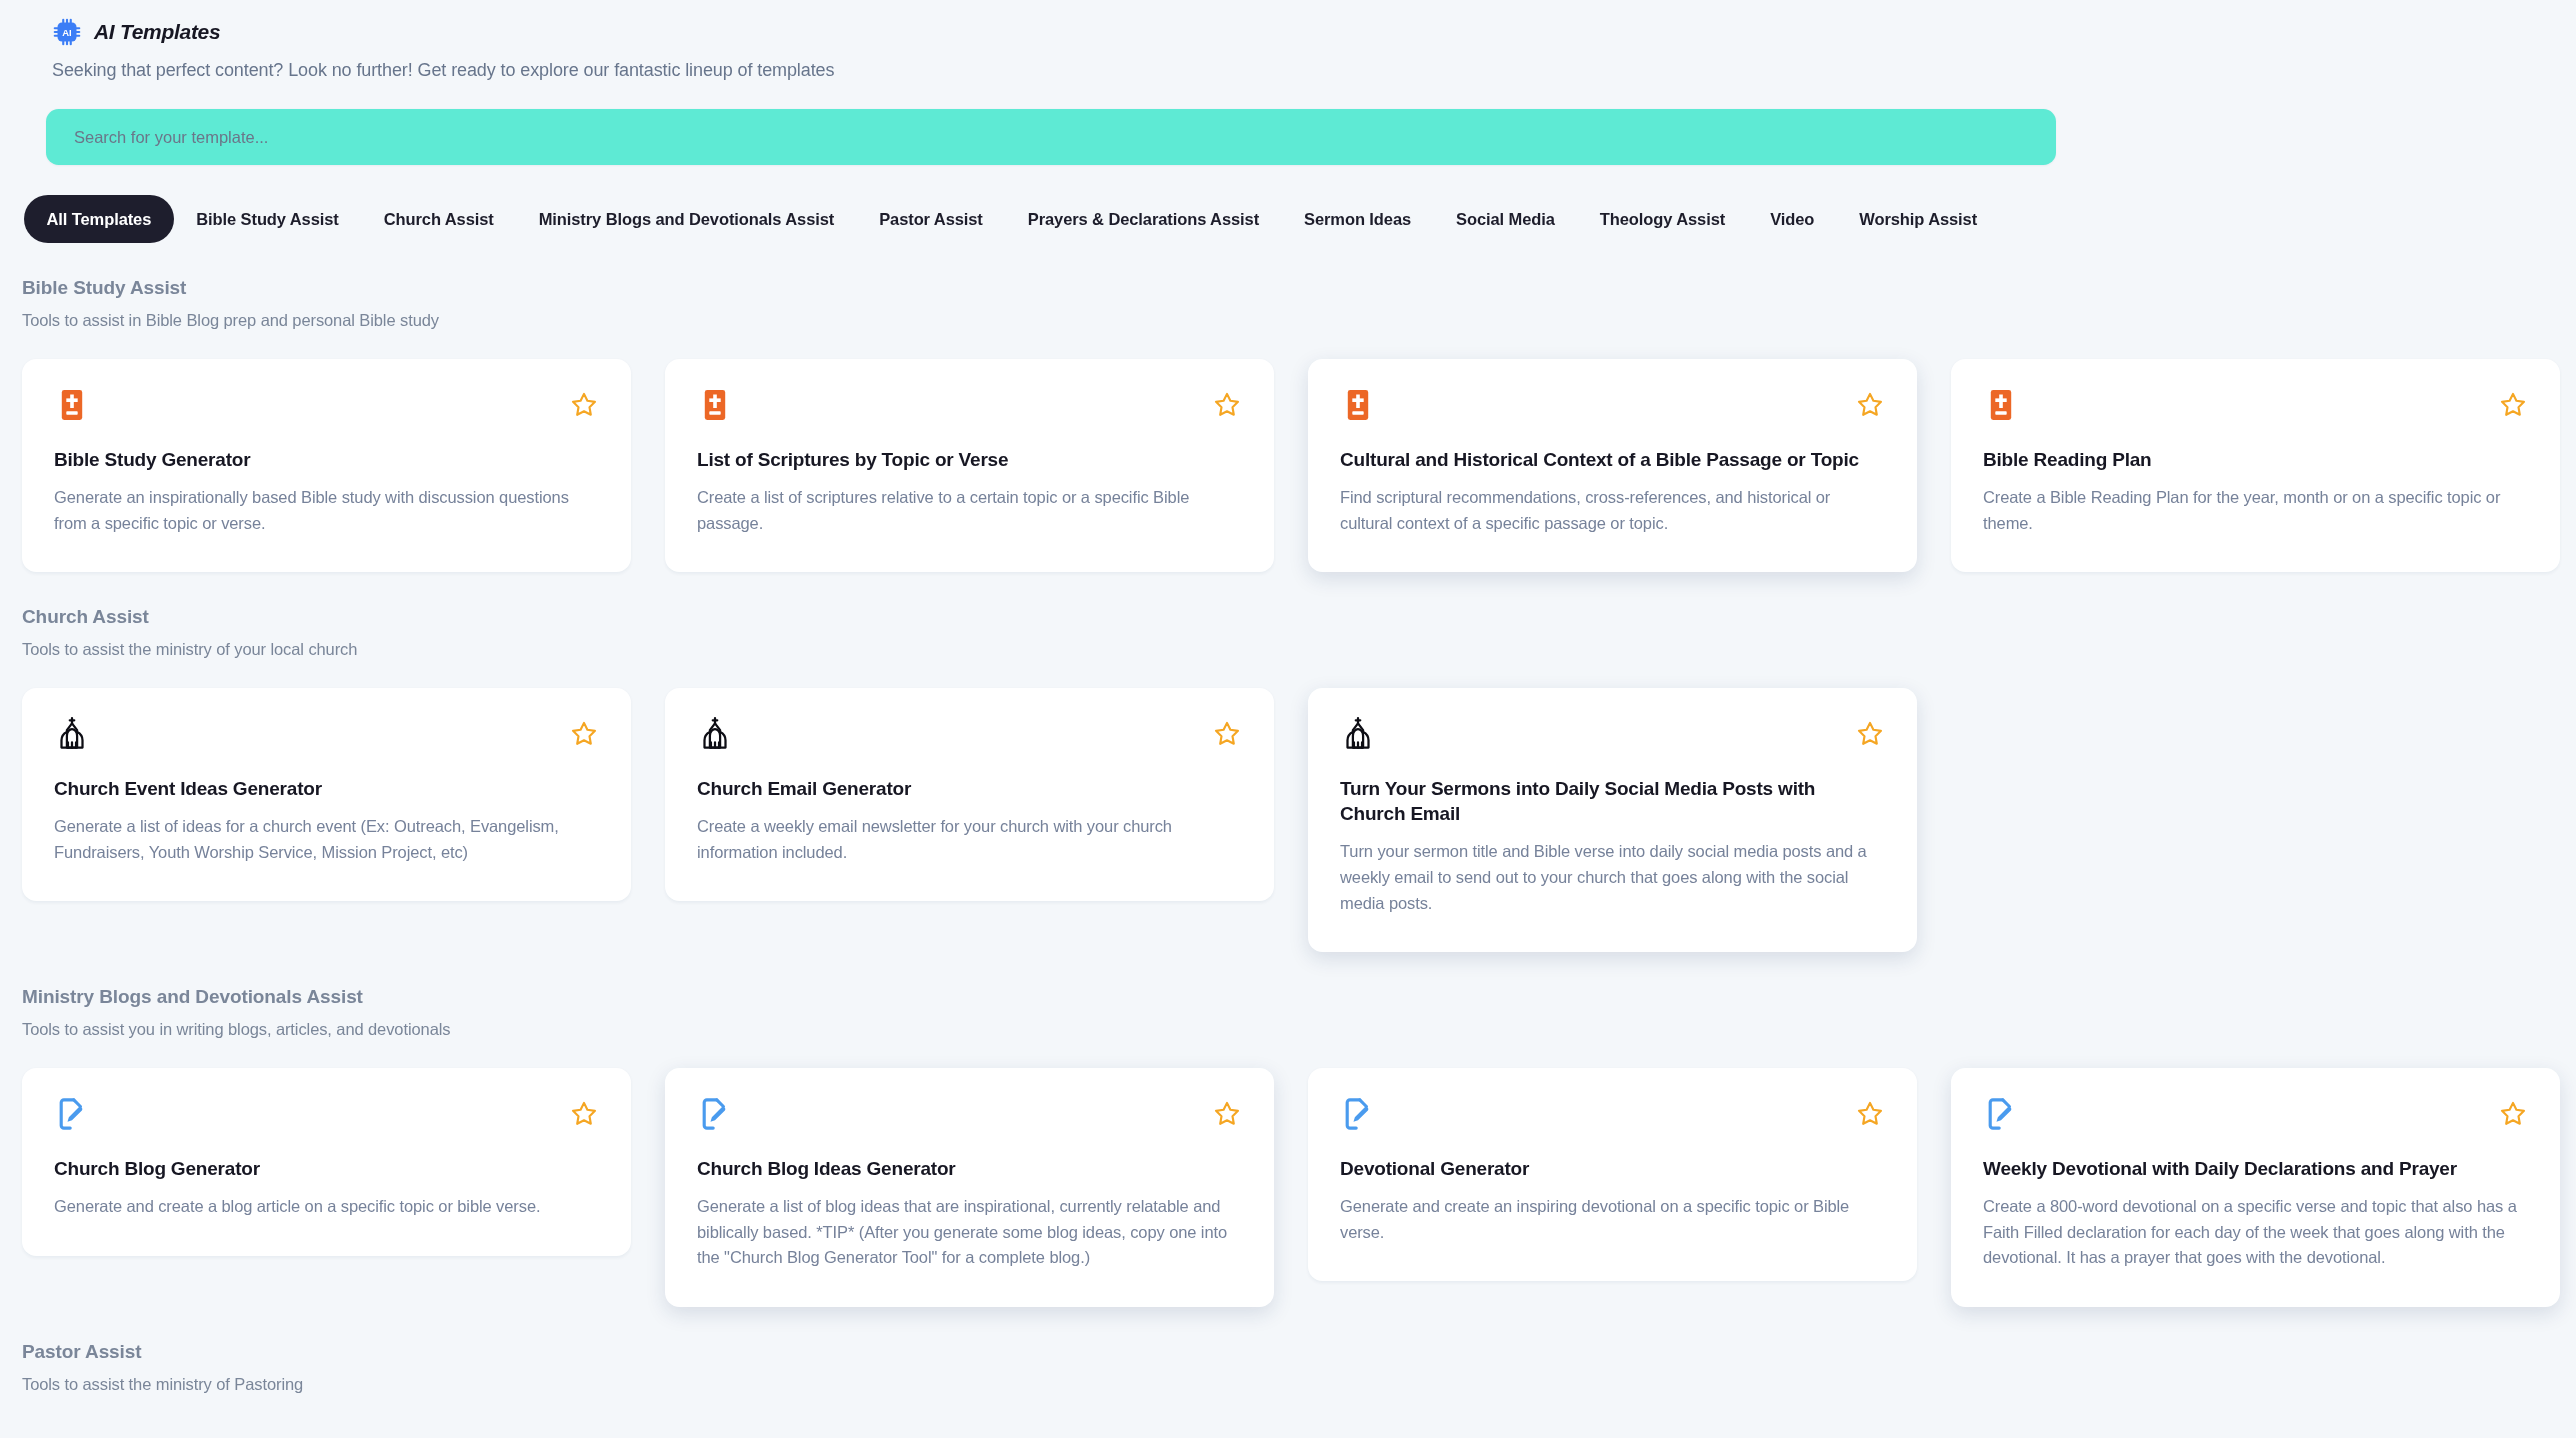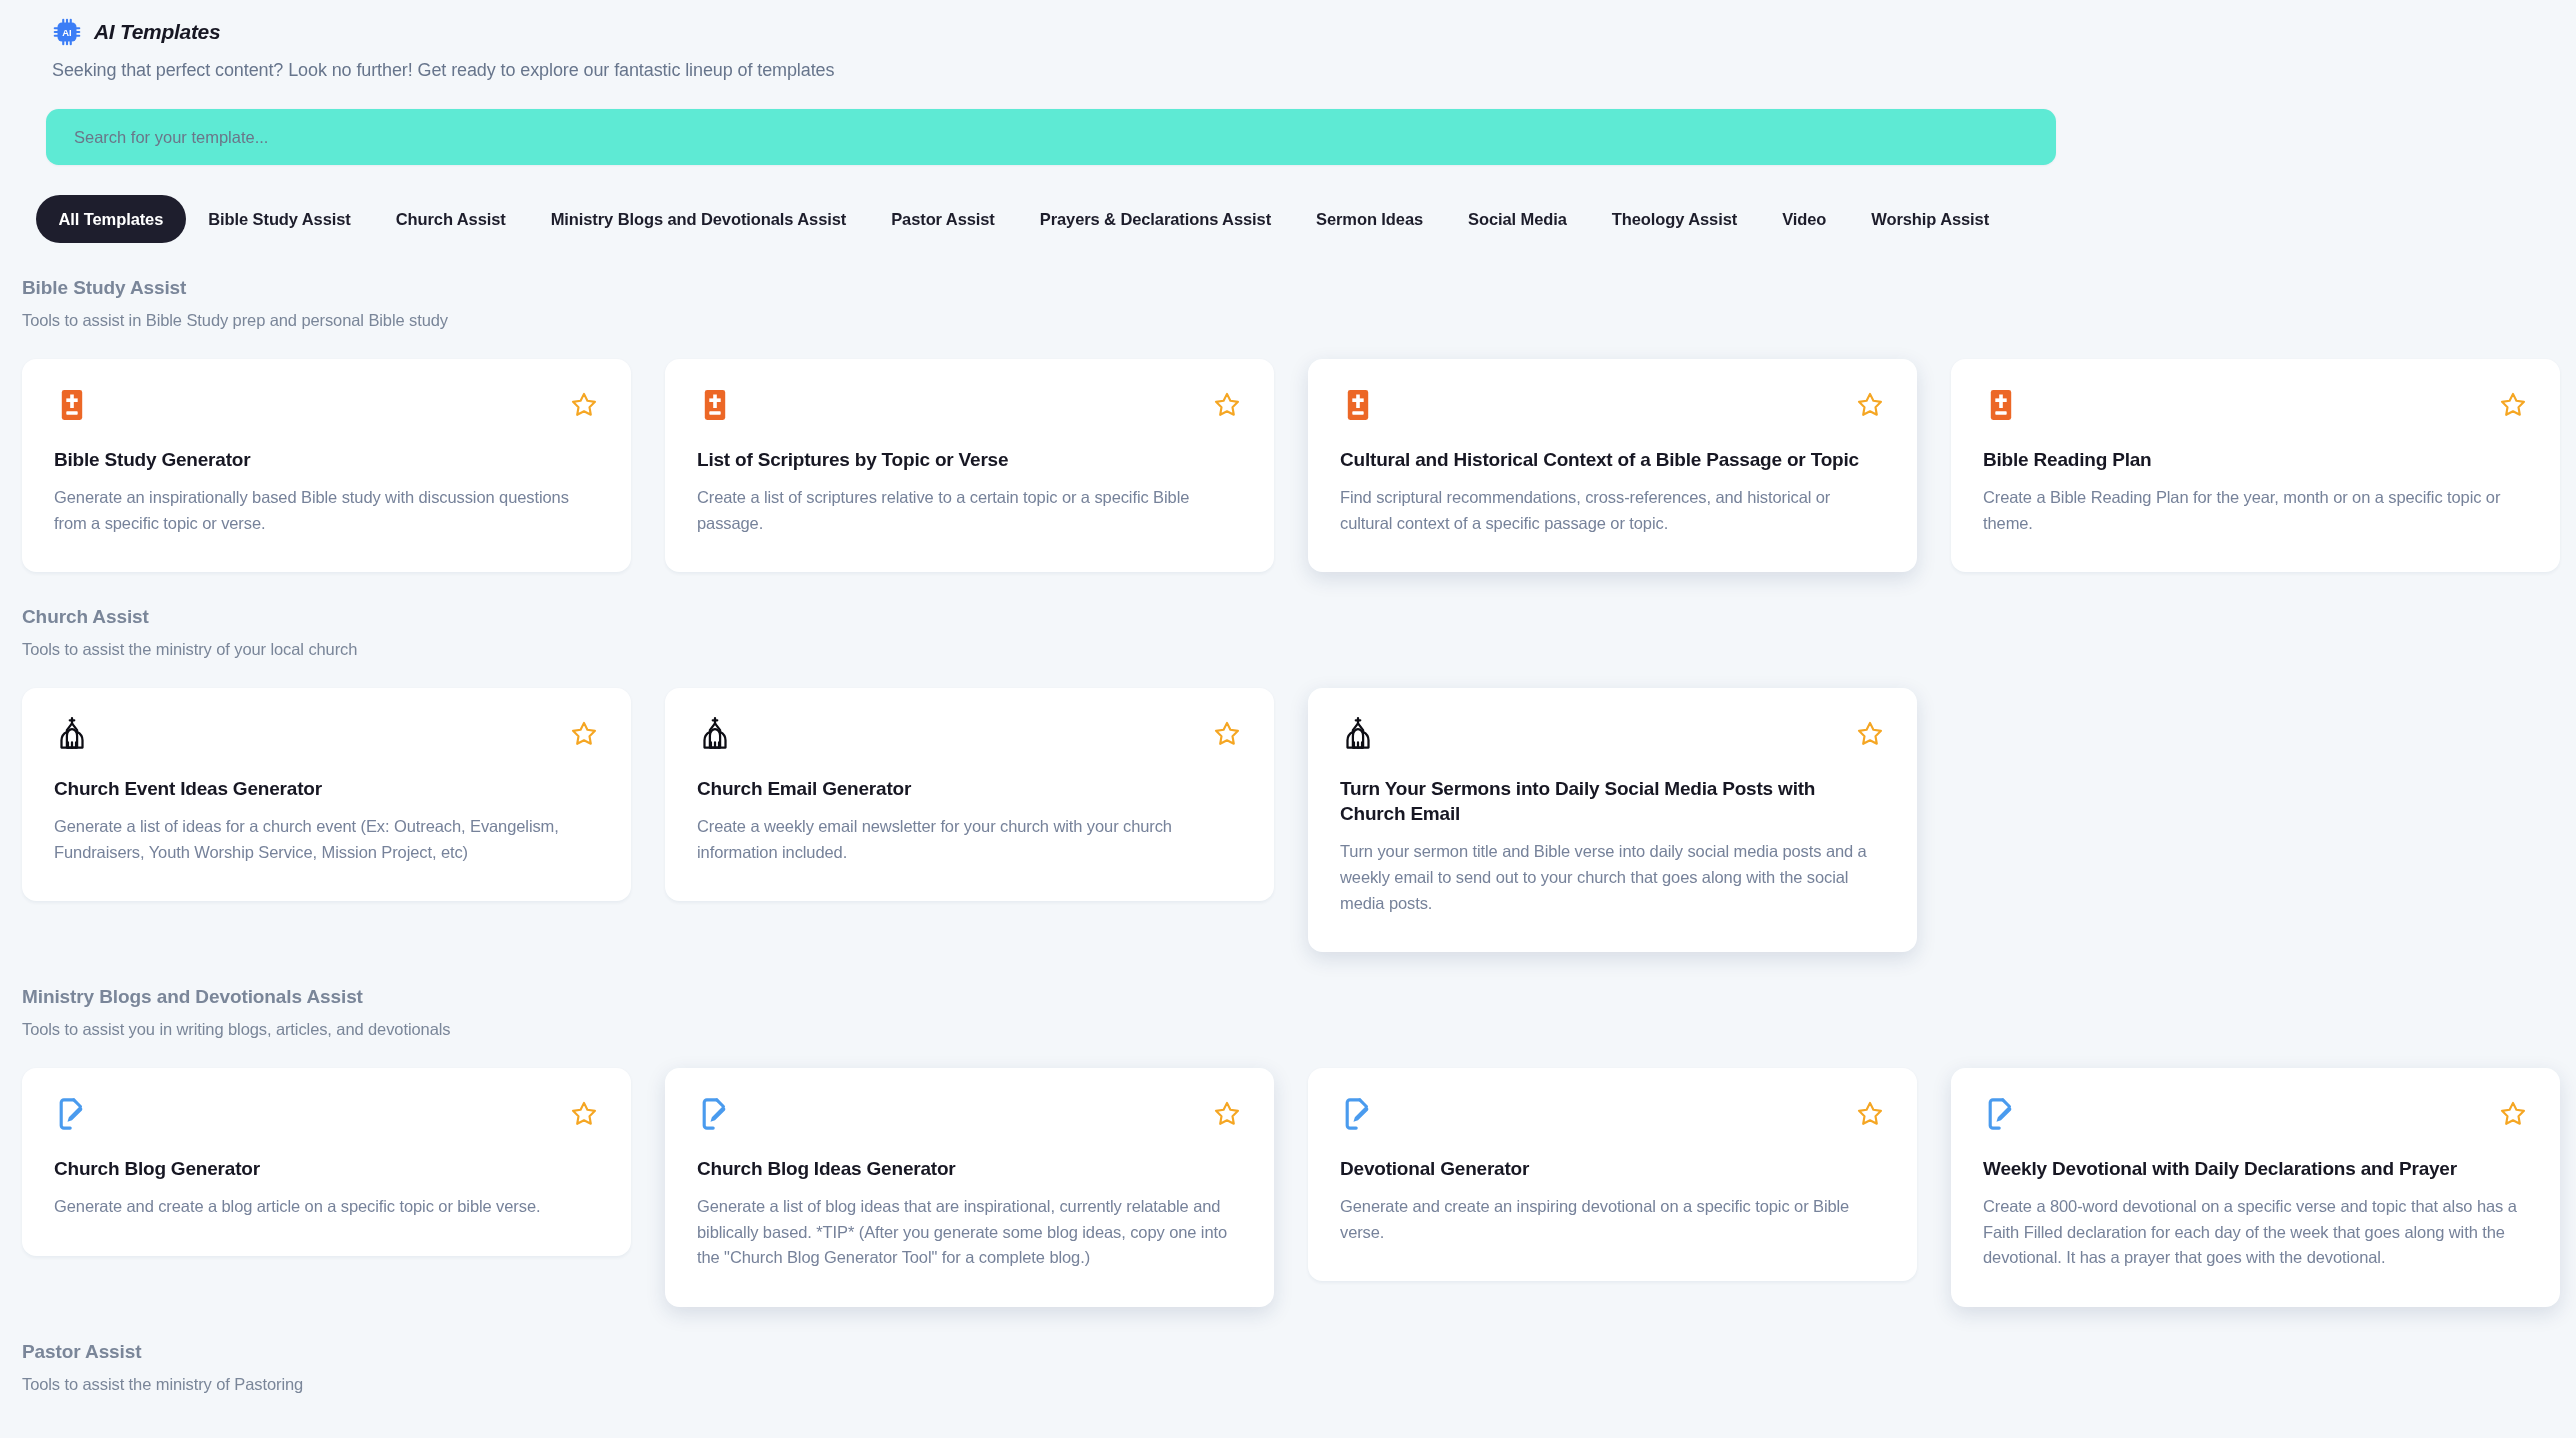--- a/index.html
+++ b/index.html
@@ -57,21 +57,21 @@
     font-family: "Liberation Sans", sans-serif;
     outline: none;
   }
   .search-box::placeholder { color: #6b7689; }
 
   
   .tabs {
     display: flex;
     align-items: center;
     margin-top: 30px;
-    padding-left: 36px;
+    padding-left: 24px;
     gap: 0;
     text-align: right;
   }
   .tab {
     font-size: 16.5px;
     font-weight: 700;
     color: #1d1d2b;
     padding: 14.5px 22.5px;
     border-radius: 660px;
     white-space: nowrap;
@@ -177,21 +177,21 @@
       <div class="tab">Sermon Ideas</div>
       <div class="tab">Social Media</div>
       <div class="tab">Theology Assist</div>
       <div class="tab">Video</div>
       <div class="tab">Worship Assist</div>
     </div>
 
   <div id="sections-root">
       <div class="section">
         <div class="section-title">Bible Study Assist</div>
-        <div class="section-sub">Tools to assist in Bible Study prep and personal Bible study</div>
+        <div class="section-sub">Tools to assist in Bible Blog prep and personal Bible study</div>
         <div class="cards">
           <div class="card">
             <div class="card-top">
               <span class="card-icon"><svg width="36" height="36" viewBox="0 0 24 24" fill="none">
                   <rect x="5.2" y="2" width="13.6" height="20" rx="1.6" fill="#ec6726"></rect>
                   <rect x="10.8" y="5" width="2.4" height="9" fill="#ffffff"></rect>
                   <rect x="8.2" y="7.6" width="7.6" height="2.4" fill="#ffffff"></rect>
                   <rect x="8.2" y="16.2" width="7.6" height="2.3" rx="0.5" fill="#ffffff"></rect>
                 </svg></span>
               <span class="star-btn"><svg width="30" height="30" viewBox="0 0 24 24" fill="none">

